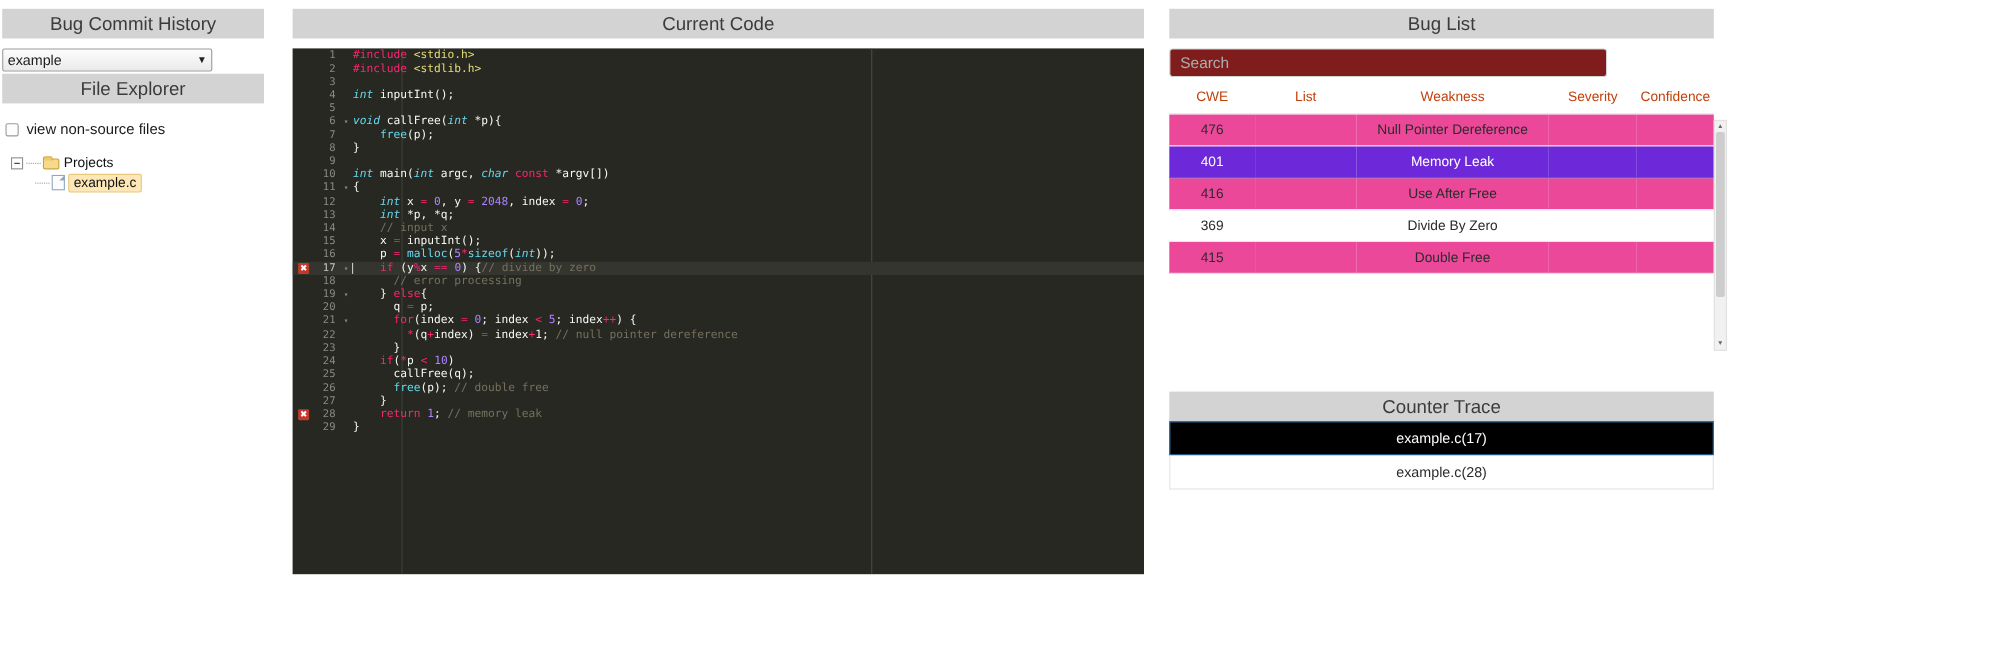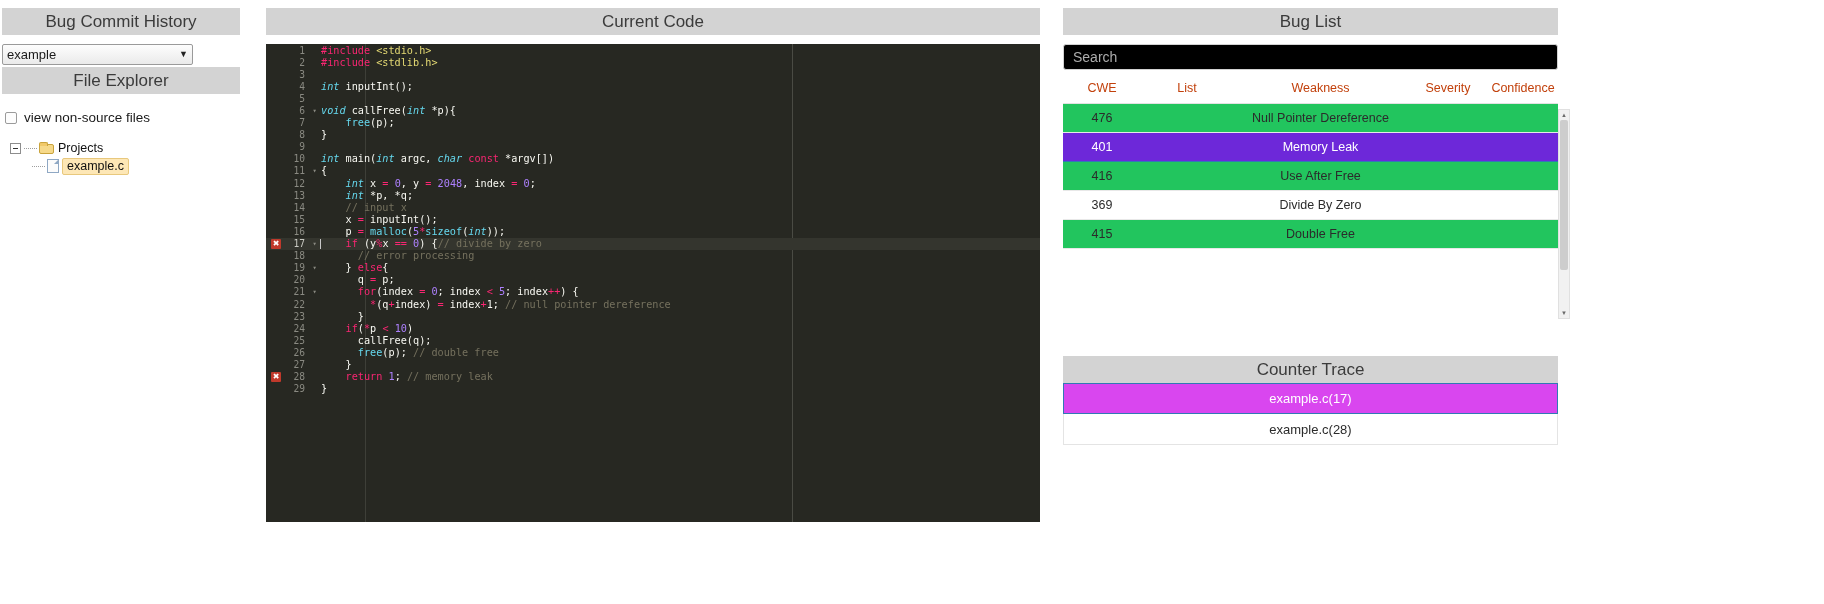--- a/index.html
+++ b/index.html
@@ -150,42 +150,42 @@
   .t-type { color: #66d9ef; font-style: italic; }
   .t-num  { color: #ae81ff; }
   .t-cmt  { color: #75715e; }
   .t-op   { color: #f92672; }
   .t-cyan { color: #66d9ef; }
 
   
   .right-col { position: absolute; left: 1063px; top: 8px; width: 495px; }
   .search-box {
     margin-top: 9px;
-    width: 495px; height: 26px;
+    width: 398px; height: 26px;
     border: 1px solid #d2d2d2; border-radius: 3px;
-    background: #000000;
+    background: #7f1d1d;
     display: flex; align-items: center;
     padding: 0 9px;
     font-size: 14px; color: #a9a9a9;
   }
   .search-box span { color: #adadad; }
 
   table.buglist { width: 495px; border-collapse: collapse; margin-top: 4px; }
   table.buglist th {
     font-size: 12.5px; font-weight: normal; color: #c2410c;
     padding: 7px 0 8px 0;
     border-bottom: 1px solid #e2e2e2;
     text-align: center;
   }
   table.buglist td {
     font-size: 12.5px; color: #2b2b2b;
     height: 29px; text-align: center;
     border-bottom: 1px solid #e8e8e8;
   }
-  table.buglist tr.alt td { background: #22c55e; text-align: center; }
+  table.buglist tr.alt td { background: #ec4899; text-align: center; }
   table.buglist tr.selected td { background: #6d28d9; color: #ffffff; border-bottom-color: #3179b4; }
   .col-cwe  { width: 78px; }
   .col-type { width: 92px; }
   .col-weak { width: 175px; }
   .col-sev  { width: 80px; }
   .col-conf { width: 70px; }
 
   .list-scroll {
     position: absolute; right: -12px; top: 35px;
     width: 12px; height: 210px;
@@ -204,21 +204,21 @@
 
   .trace-head { margin-top: 107px; }
   .trace-item {
     width: 495px; height: 31px;
     display: flex; align-items: center; justify-content: center;
     font-size: 13px;
     border: 1px solid #e4e4e4; border-top: none;
     background: #fff; color: #2b2b2b;
   }
   .trace-item.first { border-top: 1px solid #e4e4e4; }
-  .trace-item.selected { background: #d946ef; border-color: #3179b4; color: #ffffff; }
+  .trace-item.selected { background: #000000; border-color: #3179b4; color: #ffffff; }
 </style>
 </head>
 <body>
 
 <div class="app">
 
   <div class="left-col">
 
     <div class="panel-head">Bug Commit History</div>
 

